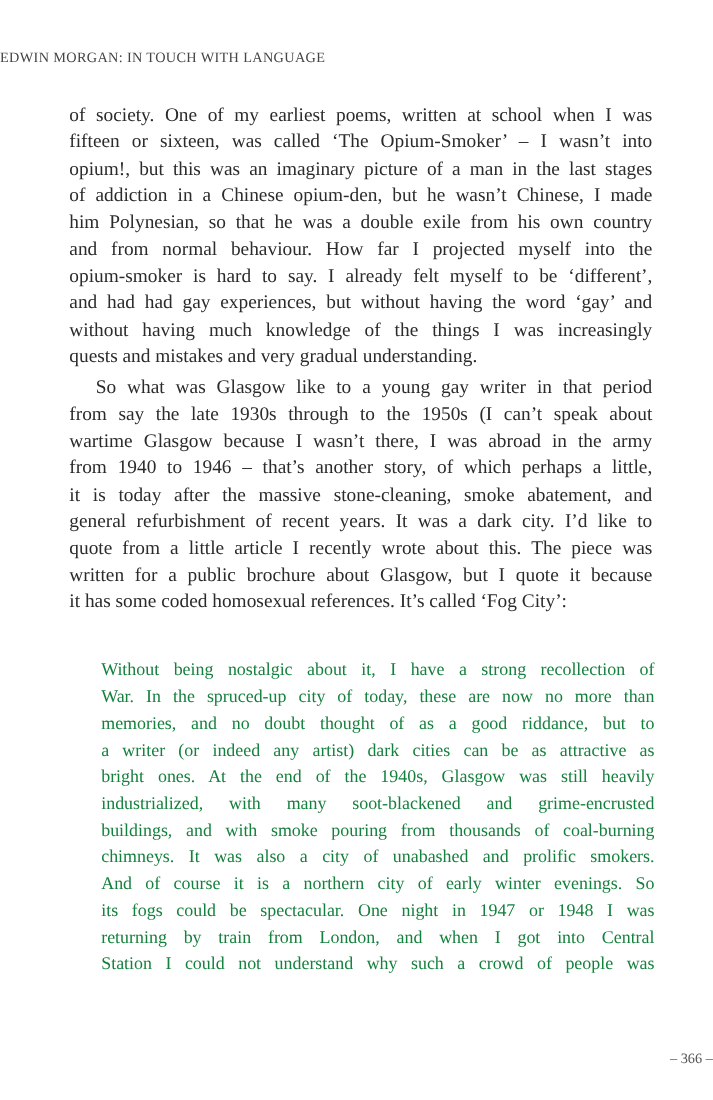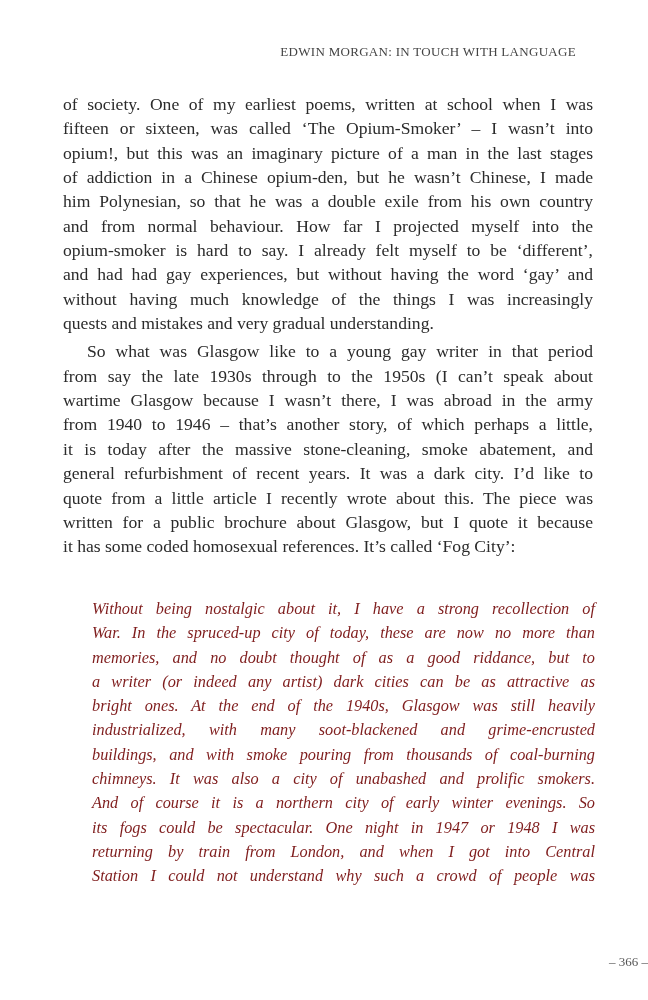--- a/index.html
+++ b/index.html
@@ -13,21 +13,21 @@
       position: relative;
       overflow: hidden;
       color: #2a2a2a;
       font-family: "DejaVu Serif", "Liberation Serif", serif;
     }
     .running-head {
       position: absolute;
       top: 44px;
       left: 0;
       width: 576px;
-      text-align: right;
+      text-align: left;
       font-family: "Liberation Serif", serif;
       font-size: 13px;
       letter-spacing: 0.3px;
       color: #444;
     }
     .body-text {
       position: absolute;
       top: 88px;
       left: 59px;
       width: 538px;
@@ -52,22 +52,21 @@
       text-align-last: left;
     }
     .blockquote {
       position: absolute;
       top: 597px;
       left: 92px;
       width: 503px;
       font-family: "Liberation Serif", serif;
       font-size: 16.3px;
       line-height: 24.3px;
-      color: #7f1d1d;
-      font-style: italic;
+      color: #15803d;
     }
     .folio {
       position: absolute;
       top: 936px;
       left: 0;
       width: 648px;
       text-align: right;
       font-family: "Liberation Serif", serif;
       font-size: 13px;
       color: #555;

